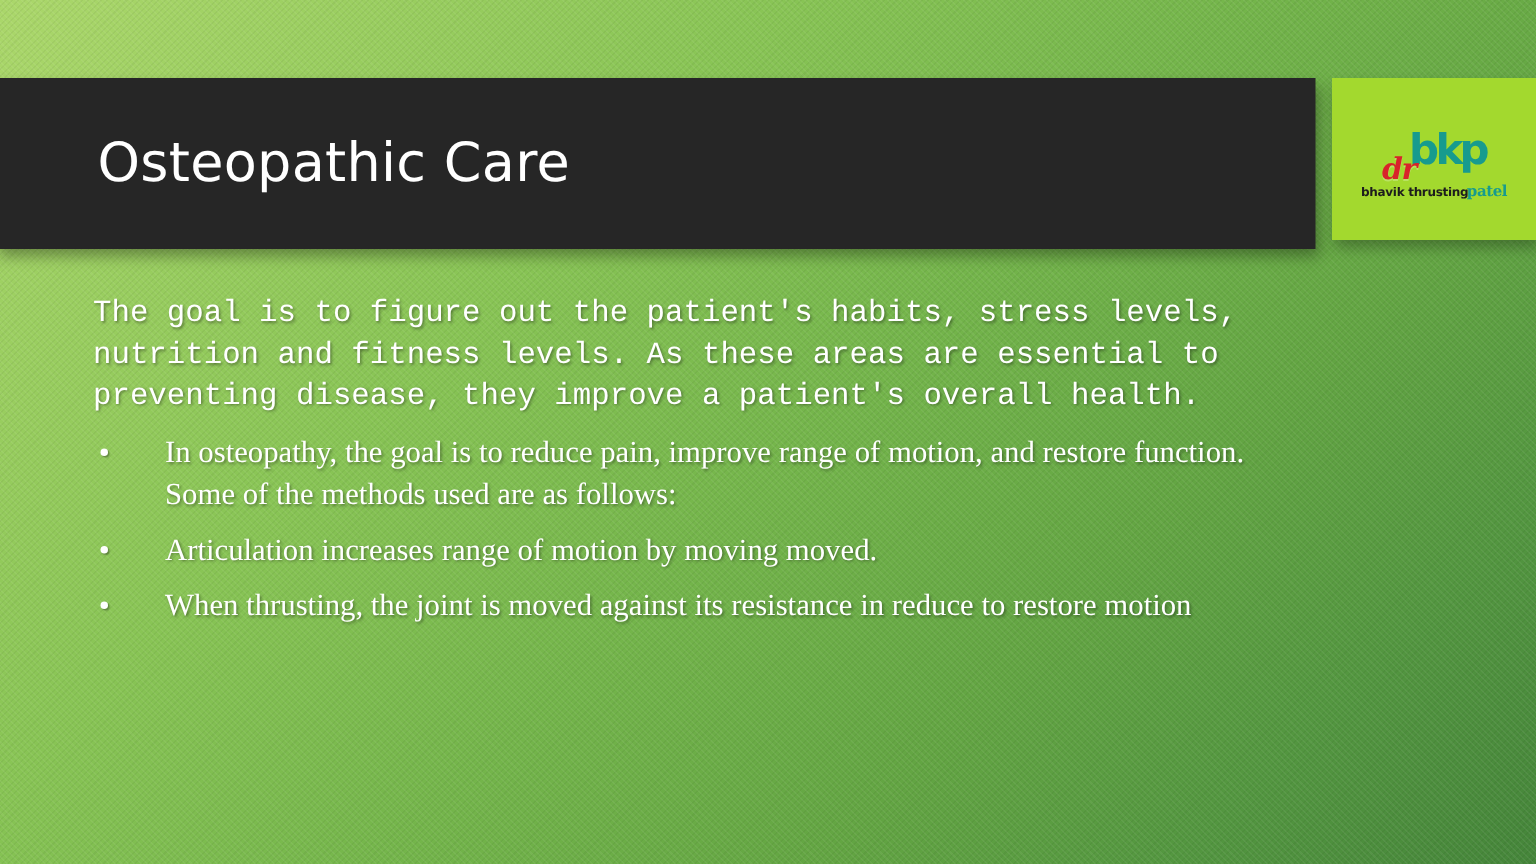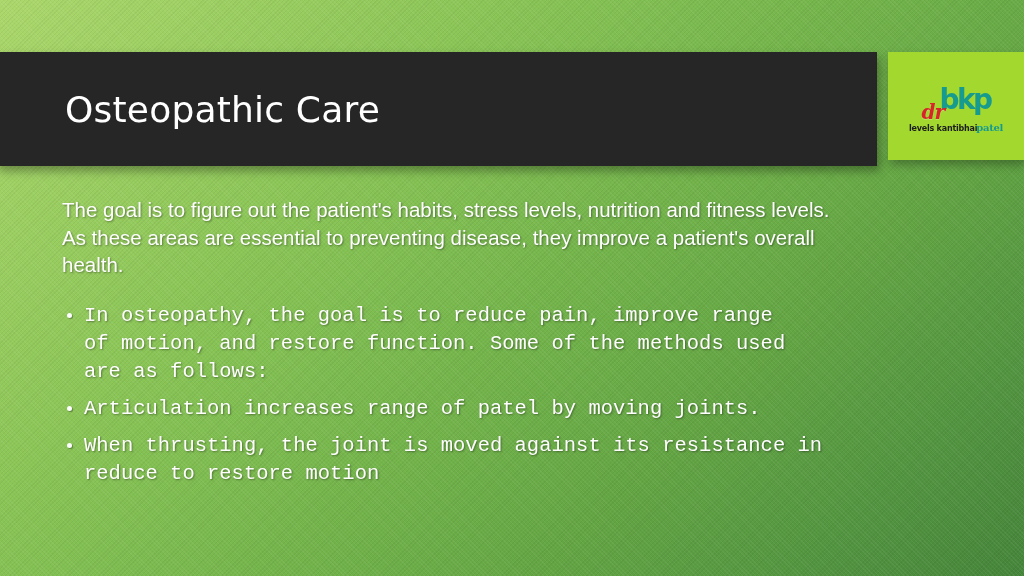--- a/index.html
+++ b/index.html
@@ -149,23 +149,23 @@
     position: absolute;
     left: 62px;
     top: 196px;
     width: 800px;
     z-index: 2;
   }
   .para {
     color: #ffffff;
     font-size: 20.5px;
     line-height: 27.5px;
-    margin: 0 0 23px 0;
+    margin: 0 0 9px 0;
     text-shadow: 1px 1px 2px rgba(0,0,0,0.38);
-    font-family: Liberation Sans, sans-serif;
+    font-family: Liberation Mono, monospace;
   }
   .bullet-row {
     position: relative;
     padding-left: 22px;
     margin-bottom: 9px;
   }
   .bullet-dot {
     position: absolute;
     left: 5px;
     top: 11px;
@@ -174,21 +174,22 @@
     border-radius: 50%;
     background: #ffffff;
     box-shadow: 1px 1px 1px rgba(0,0,0,0.33);
   }
   .bullet-text {
     display: block;
     color: #ffffff;
     font-size: 20.5px;
     line-height: 28px;
     text-shadow: 1px 1px 2px rgba(0,0,0,0.38);
-    font-family: Liberation Mono, monospace;
+    font-family: Liberation Serif, serif;
+    margin-left: 26px;
   }
   .para-1 { width: 790px; }
   .b-1 { width: 720px; }
   .b-2 { width: 760px; }
   .b-3 { width: 782px; }
 </style>
 </head>
 <body>
 
 <div class="slide">
@@ -197,37 +198,37 @@
     <div class="title-text">Osteopathic Care</div>
   </div>
 
   <div class="logo-block">
     <div class="logo-inner">
       <div class="logo-mark">
         <span class="logo-dr">dr</span>
         <span class="logo-bkp">bkp</span>
       </div>
       <div class="logo-sub">
-        <span class="logo-sub-name">levels kantibhai</span><span class="logo-sub-last">patel</span>
+        <span class="logo-sub-name">bhavik thrusting</span><span class="logo-sub-last">patel</span>
       </div>
     </div>
   </div>
 
   <div class="content">
 
     <p class="para para-1">The goal is to figure out the patient's habits, stress levels, nutrition and fitness levels. As these areas are essential to preventing disease, they improve a patient's overall health.</p>
 
     <div class="bullet-row">
       <span class="bullet-dot"></span>
       <span class="bullet-text b-1">In osteopathy, the goal is to reduce pain, improve range of motion, and restore function. Some of the methods used are as follows:</span>
     </div>
 
     <div class="bullet-row">
       <span class="bullet-dot"></span>
-      <span class="bullet-text b-2">Articulation increases range of patel by moving joints.</span>
+      <span class="bullet-text b-2">Articulation increases range of motion by moving moved.</span>
     </div>
 
     <div class="bullet-row">
       <span class="bullet-dot"></span>
       <span class="bullet-text b-3">When thrusting, the joint is moved against its resistance in reduce to restore motion</span>
     </div>
 
   </div>
 
 </div>

